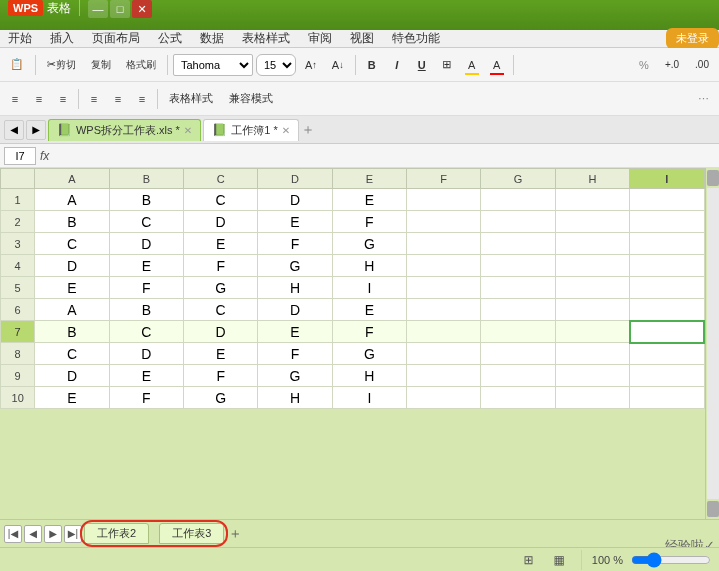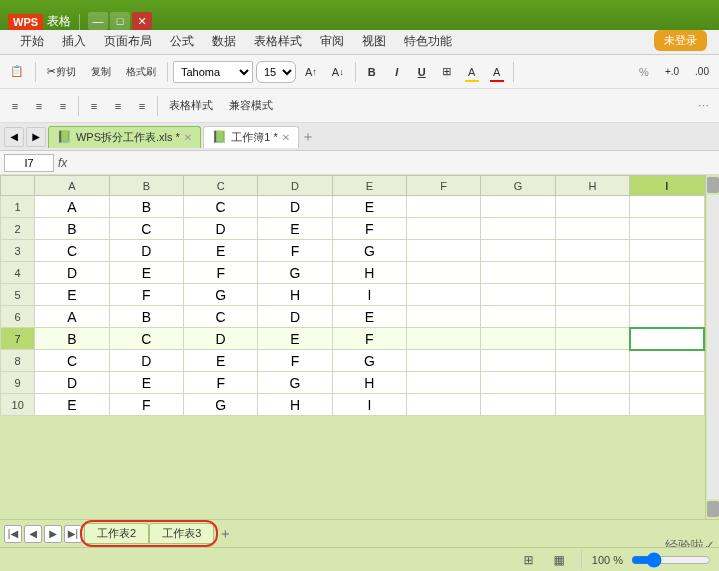--- a/index.html
+++ b/index.html
@@ -3,21 +3,21 @@
   <meta charset="utf-8">
   <style>
     * { box-sizing: border-box; margin: 0; padding: 0; }
     body { font-family: 'Microsoft YaHei', SimSun, sans-serif; font-size: 12px; background: #d6e8b0; width: 719px; height: 571px; overflow: hidden; }
 
     
     #titlebar {
       background: linear-gradient(to bottom, #5fa020, #4e8a18);
       height: 30px;
       display: flex;
-      align-items: flex-end;
+      align-items: flex-start;
       padding: 0 8px;
       color: white;
     }
     #titlebar .wps-logo {
       background: #e8380d;
       color: white;
       font-weight: bold;
       font-size: 11px;
       padding: 2px 5px;
       border-radius: 2px;
@@ -41,24 +41,24 @@
       font-size: 11px;
       cursor: pointer;
       display: flex; align-items: center; justify-content: center;
       border-radius: 2px;
     }
     #titlebar .win-btn.close { background: #c0392b; }
 
     
     #menubar {
       background: #f0f0f0;
-      height: 25px;
-      display: flex;
-      align-items: flex-start;
-      padding: 0 12px;
+      height: 18px;
+      display: flex;
+      align-items: center;
+      padding: 0 0;
       border-bottom: 1px solid #ccc;
       gap: 2px;
     }
     .menu-item {
       padding: 3px 8px;
       font-size: 12px;
       cursor: pointer;
       border-radius: 2px;
       color: #333;
     }
@@ -180,21 +180,21 @@
     #formulabar {
       background: #f5f5f5;
       height: 24px;
       display: flex;
       align-items: center;
       padding: 0 4px;
       border-bottom: 1px solid #ddd;
       gap: 4px;
     }
     .cell-ref {
-      width: 50px; height: 18px;
+      width: 32px; height: 18px;
       border: 1px solid #bbb;
       font-size: 11px;
       text-align: center;
       background: white;
     }
     .fx-icon { color: #555; font-size: 12px; font-style: italic; }
     .formula-input {
       flex: 1; height: 18px;
       border: none; background: transparent;
       font-size: 11px;
@@ -320,21 +320,21 @@
     #sheet-content {
       flex: 1;
       overflow: hidden;
     }
 
     
     .tab-oval-wrap {
       position: relative;
       display: flex;
       align-items: center;
-      gap: 0;
+      gap: 10px;
     }
     .tab-oval-wrap::after {
       content: '';
       position: absolute;
       left: -4px;
       right: -4px;
       top: -3px;
       bottom: -3px;
       border: 2px solid #e03020;
       border-radius: 12px;

